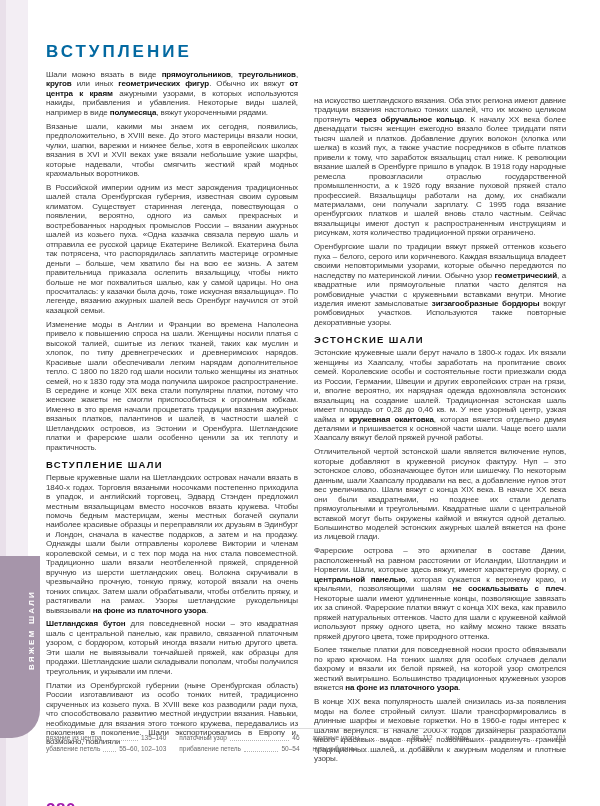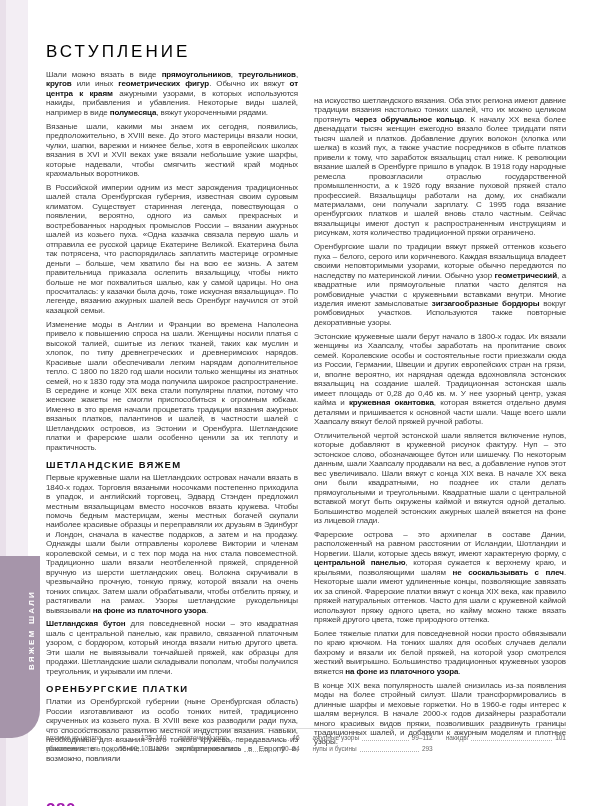--- a/index.html
+++ b/index.html
@@ -13,21 +13,21 @@
   .strip-edge { position:absolute; left:0; top:0; width:6px; height:806px; background:#e9e0ea; }
   
   .tab { position:absolute; left:0; top:556px; width:40px; height:182px;
          background:#a695aa; border-radius:0 0 28px 0; }
   .tab-label { position:absolute; top:34px; right:4px;
                writing-mode:vertical-rl; transform:rotate(180deg);
                color:#ffffff; font-size:8px; font-weight:700; letter-spacing:2.2px;
                white-space:nowrap; }
   
   .content { position:absolute; left:46px; top:42px; width:520px; }
-  .title { font-size:17px; font-weight:400; letter-spacing:3px; color:#000000; margin-bottom:8px; }
+  .title { font-size:17px; font-weight:700; letter-spacing:3px; color:#0369a1; margin-bottom:8px; }
   .cols { display:flex; gap:16px; }
   .col { width:254px; }
   .col-right { padding-top:26px; }
   p.body { font-size:8px; line-height:9.45px; letter-spacing:-0.1px;
            text-align:justify; margin-bottom:4.5px; }
   p.body b { color:#121212; }
   h2.sec { font-size:9.5px; font-weight:700; letter-spacing:1.3px; color:#121212;
            margin:7px 0 3px 0; }
   
   .rule { position:absolute; left:46px; top:728px; width:520px; height:1px; background:#dcdcdc; }
@@ -49,29 +49,29 @@
 </div>
 
 <div class="content">
   <h1 class="title">ВСТУПЛЕНИЕ</h1>
   <div class="cols">
     <div class="col">
       <p class="body"><span>Шали можно вязать в виде </span><b>прямоугольников</b><span>, </span><b>треугольников</b><span>, </span><b>кругов</b><span> или иных </span><b>геометрических фигур</b><span>. Обычно их вяжут </span><b>от центра к краям</b><span> ажурными узорами, в которых используются накиды, прибавления и убавления. Некоторые виды шалей, например в виде </span><b>полумесяца</b><span>, вяжут укороченными рядами.</span></p>
       <p class="body"><span>Вязаные шали, какими мы знаем их сегодня, появились, предположительно, в XVIII веке. До этого мастерицы вязали носки, чулки, шапки, варежки и нижнее белье, хотя в европейских школах вязания в XVI и XVII веках уже вязали небольшие узкие шарфы, которые надевали, чтобы смягчить жесткий край модных крахмальных воротников.</span></p>
       <p class="body"><span>В Российской империи одним из мест зарождения традиционных шалей стала Оренбургская губерния, известная своим суровым климатом. Существует старинная легенда, повествующая о появлении, вероятно, одного из самых прекрасных и востребованных народных промыслов России – вязании ажурных шалей из козьего пуха. «Одна казачка связала первую шаль и отправила ее русской царице Екатерине Великой. Екатерина была так потрясена, что распорядилась заплатить мастерице огромные деньги – больше, чем хватило бы на всю ее жизнь. А затем правительница приказала ослепить вязальщицу, чтобы никто больше не мог похвалиться шалью, как у самой царицы. Но она просчиталась: у казачки была дочь, тоже искусная вязальщица». По легенде, вязанию ажурных шалей весь Оренбург научился от этой казацкой семьи.</span></p>
       <p class="body"><span>Изменение моды в Англии и Франции во времена Наполеона привело к повышению спроса на шали. Женщины носили платья с высокой талией, сшитые из легких тканей, таких как муслин и хлопок, по типу древнегреческих и древнеримских нарядов. Красивые шали обеспечивали легким нарядам дополнительное тепло. С 1800 по 1820 год шали носили только женщины из знатных семей, но к 1830 году эта мода получила широкое распространение. В середине и конце XIX века стали популярны платки, потому что женские жакеты не смогли приспособиться к огромным юбкам. Именно в это время начали процветать традиции вязания ажурных вязаных платков, палантинов и шалей, в частности шалей с Шетландских островов, из Эстонии и Оренбурга. Шетландские платки и фарерские шали особенно ценили за их теплоту и практичность.</span></p>
-      <h2 class="sec">ШЕТЛАНДСКИЕ ВЯЖЕМ</h2>
+      <h2 class="sec">ВСТУПЛЕНИЕ ШАЛИ</h2>
       <p class="body"><span>Первые кружевные шали на Шетландских островах начали вязать в 1840-х годах. Торговля вязаными носочками постепенно приходила в упадок, и английский торговец, Эдвард Стэнден предложил местным вязальщицам вместо носочков вязать кружева. Чтобы помочь бедным мастерицам, жены местных богачей скупали наиболее красивые образцы и переправляли их друзьям в Эдинбург и Лондон, сначала в качестве подарков, а затем и на продажу. Однажды шали были отправлены королеве Виктории и членам королевской семьи, и с тех пор мода на них стала повсеместной. Традиционно шали вязали неотбеленной пряжей, спряденной вручную из шерсти шетландских овец. Волокна скручивали в чрезвычайно прочную, тонкую пряжу, которой вязали на очень тонких спицах. Затем шали обрабатывали, чтобы отбелить пряжу, и растягивали на рамах. Узоры шетландские рукодельницы вывязывали </span><b>на фоне из платочного узора</b><span>.</span></p>
       <p class="body"><b>Шетландская бутон</b><span> для повседневной носки – это квадратная шаль с центральной панелью, как правило, связанной платочным узором, с бордюром, который иногда вязали нитью другого цвета. Эти шали не вывязывали тончайшей пряжей, как образцы для продажи. Шетландские шали складывали пополам, чтобы получился треугольник, и укрывали им плечи.</span></p>
-      <h2 class="sec">ОРЕНБУРГСКИЕ ПЛАТКИ</h2>
       <p class="body"><span>Платки из Оренбургской губернии (ныне Оренбургская область) России изготавливают из особо тонких нитей, традиционно скрученных из козьего пуха. В XVIII веке коз разводили ради пуха, что способствовало развитию местной индустрии вязания. Навыки, необходимые для вязания этого тонкого кружева, передавались из поколения в поколение. Шали экспортировались в Европу и, возможно, повлияли</span></p>
     </div>
     <div class="col col-right">
       <p class="body"><span>на искусство шетландского вязания. Оба этих региона имеют давние традиции вязания настолько тонких шалей, что их можно целиком протянуть </span><b>через обручальное кольцо</b><span>. К началу XX века более двенадцати тысяч женщин ежегодно вязало более тридцати пяти тысяч шалей и платков. Добавление других волокон (хлопка или шелка) в козий пух, а также участие посредников в сбыте платков привели к тому, что заработок вязальщиц стал ниже. К революции вязание шалей в Оренбурге пришло в упадок. В 1918 году народные ремесла провозгласили отраслью государственной промышленности, а к 1926 году вязание пуховой пряжей стало профессией. Вязальщицы работали на дому, их снабжали материалами, они получали зарплату. С 1995 года вязание оренбургских платков и шалей вновь стало частным. Сейчас вязальщицы имеют доступ к распространенным инструкциям и рисункам, хотя количество традиционной пряжи ограничено.</span></p>
       <p class="body"><span>Оренбургские шали по традиции вяжут пряжей оттенков козьего пуха – белого, серого или коричневого. Каждая вязальщица владеет своими неповторимыми узорами, которые обычно передаются по наследству по материнской линии. Обычно узор </span><b>геометрический</b><span>, а квадратные или прямоугольные платки часто делятся на ромбовидные участки с кружевными вставками внутри. Многие изделия имеют замысловатые </span><b>зигзагообразные бордюры</b><span> вокруг ромбовидных участков. Используются также повторные декоративные узоры.</span></p>
+      <h2 class="sec">ЭСТОНСКИЕ ШАЛИ</h2>
       <p class="body"><span>Эстонские кружевные шали берут начало в 1800-х годах. Их вязали женщины из Хаапсалу, чтобы заработать на пропитание своих семей. Королевские особы и состоятельные гости приезжали сюда из России, Германии, Швеции и других европейских стран на грязи, и, вполне вероятно, их нарядная одежда вдохновляла эстонских вязальщиц на создание шалей. Традиционная эстонская шаль имеет площадь от 0,28 до 0,46 кв. м. У нее узорный центр, узкая кайма и </span><b>кружевная окантовка</b><span>, которая вяжется отдельно двумя деталями и пришивается к основной части шали. Чаще всего шали Хаапсалу вяжут белой пряжей ручной работы.</span></p>
       <p class="body"><span>Отличительной чертой эстонской шали является включение нупов, которые добавляют в кружевной рисунок фактуру. Нуп – это эстонское слово, обозначающее бутон или шишечку. По некоторым данным, шали Хаапсалу продавали на вес, а добавление нупов этот вес увеличивало. Шали вяжут с конца XIX века. В начале XX века они были квадратными, но позднее их стали делать прямоугольными и треугольными. Квадратные шали с центральной вставкой могут быть окружены каймой и вяжутся одной деталью. Большинство моделей эстонских ажурных шалей вяжется на фоне из лицевой глади.</span></p>
       <p class="body"><span>Фарерские острова – это архипелаг в составе Дании, расположенный на равном расстоянии от Исландии, Шотландии и Норвегии. Шали, которые здесь вяжут, имеют характерную форму, с </span><b>центральной панелью</b><span>, которая сужается к верхнему краю, и крыльями, позволяющими шалям </span><b>не соскальзывать с плеч</b><span>. Некоторые шали имеют удлиненные концы, позволяющие завязать их за спиной. Фарерские платки вяжут с конца XIX века, как правило пряжей натуральных оттенков. Часто для шали с кружевной каймой используют пряжу одного цвета, но кайму можно также вязать пряжей другого цвета, тоже природного оттенка.</span></p>
       <p class="body"><span>Более тяжелые платки для повседневной носки просто обвязывали по краю крючком. На тонких шалях для особых случаев делали бахрому и вязали их белой пряжей, на которой узор смотрелся жесткий выигрышно. Большинство традиционных кружевных узоров вяжется </span><b>на фоне из платочного узора</b><span>.</span></p>
       <p class="body"><span>В конце XIX века популярность шалей снизилась из-за появления моды на более стройный силуэт. Шали трансформировались в длинные шарфы и меховые горжетки. Но в 1960-е годы интерес к шалям вернулся. В начале 2000-х годов дизайнеры разработали много красивых видов пряжи, позволивших раздвинуть границы традиционных шалей, и добавили к ажурным моделям и плотные узоры.</span></p>
     </div>
   </div>
 </div>
 
 <div class="rule"></div>

